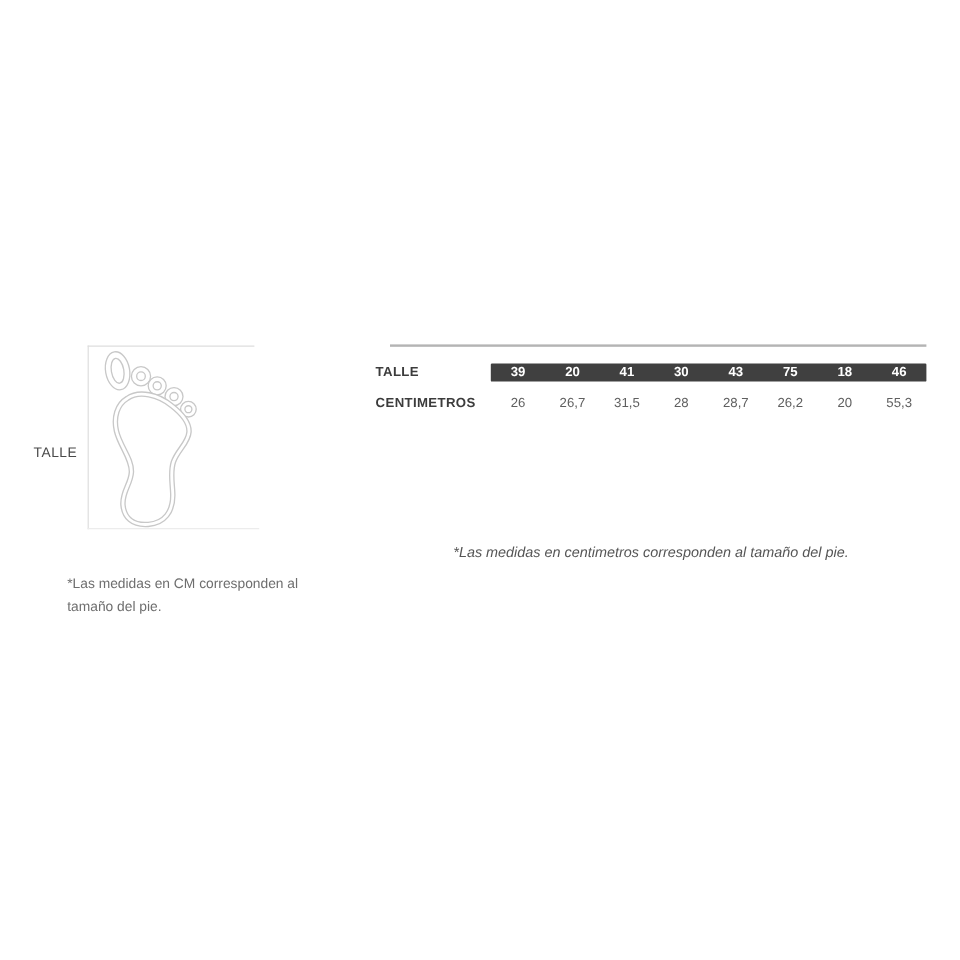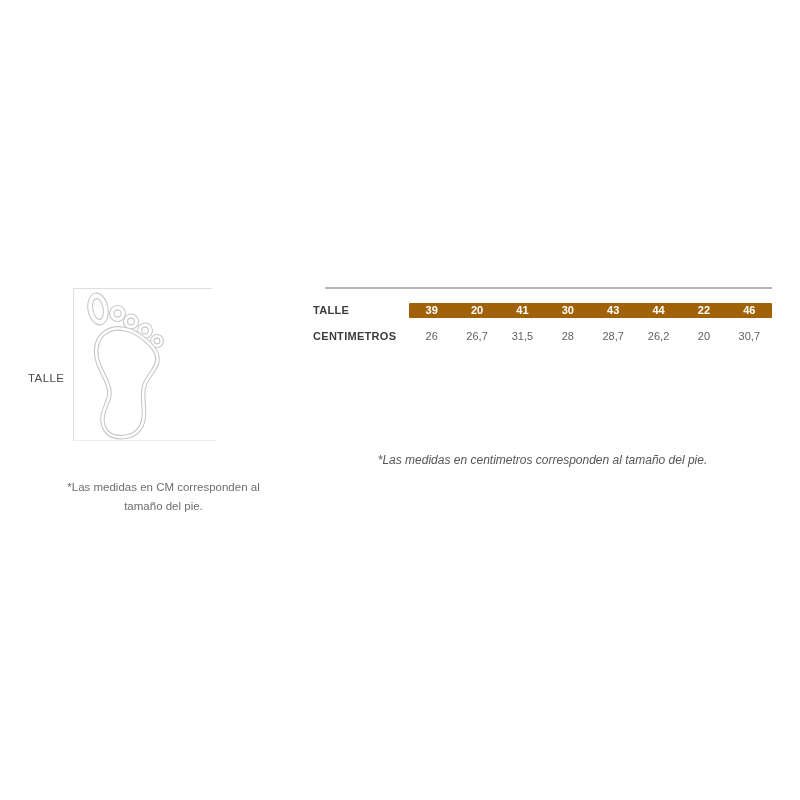--- a/index.html
+++ b/index.html
@@ -8,37 +8,37 @@
     font-family:"Liberation Sans","DejaVu Sans",sans-serif;
   }
   
   #foot-diagram{position:absolute;left:55px;top:280px;width:170px;height:168px;}
   #diagram-axis-label{
     position:absolute;left:28px;top:372px;width:40px;
     font-size:11.5px;color:#4a4a4a;letter-spacing:.4px;
   }
   #left-note{
     position:absolute;left:56px;top:478px;width:215px;
-    font-size:11.5px;color:#6e6e6e;line-height:19px;text-align:center;
+    font-size:11.5px;color:#6e6e6e;line-height:19px;
   }
   
   #table-topline{position:absolute;left:325px;top:287px;width:447px;height:2px;background:#b4b4b4;}
   .tbl-row{position:absolute;left:313px;width:459px;display:flex;}
   #row-sizes{top:303px;height:15px;}
   #row-cm{top:328px;height:16px;}
   .row-label{
     width:96px;flex:0 0 96px;font-weight:bold;font-size:11px;color:#3c3c3c;
     letter-spacing:.3px;line-height:15px;
   }
   #row-cm .row-label{line-height:16px;}
   .cells{flex:1;display:flex;}
   .cell{
     flex:1 1 0;text-align:center;font-size:11px;
   }
-  #size-bar{background:#a16207;border-radius:1px;}
+  #size-bar{background:#404040;border-radius:1px;}
   #size-bar .cell{color:#ffffff;font-weight:bold;line-height:15px;}
   #row-cm .cell{color:#5f5f5f;line-height:16px;}
   #right-note{
     position:absolute;left:313px;top:453px;width:459px;text-align:center;
     font-style:italic;font-size:12px;color:#555555;
   }
 </style>
 </head>
 <body>
 
@@ -90,35 +90,35 @@
   <div id="table-topline"></div>
 
   <div class="tbl-row" id="row-sizes">
     <div class="row-label">TALLE</div>
     <div class="cells" id="size-bar">
       <div class="cell">39</div>
       <div class="cell">20</div>
       <div class="cell">41</div>
       <div class="cell">30</div>
       <div class="cell">43</div>
-      <div class="cell">44</div>
-      <div class="cell">22</div>
+      <div class="cell">75</div>
+      <div class="cell">18</div>
       <div class="cell">46</div>
     </div>
   </div>
 
   <div class="tbl-row" id="row-cm">
     <div class="row-label">CENTIMETROS</div>
     <div class="cells">
       <div class="cell">26</div>
       <div class="cell">26,7</div>
       <div class="cell">31,5</div>
       <div class="cell">28</div>
       <div class="cell">28,7</div>
       <div class="cell">26,2</div>
       <div class="cell">20</div>
-      <div class="cell">30,7</div>
+      <div class="cell">55,3</div>
     </div>
   </div>
 
   <div id="right-note">*Las medidas en centimetros corresponden al tamaño del pie.</div>
 
 </div>
 
 </body></html>

